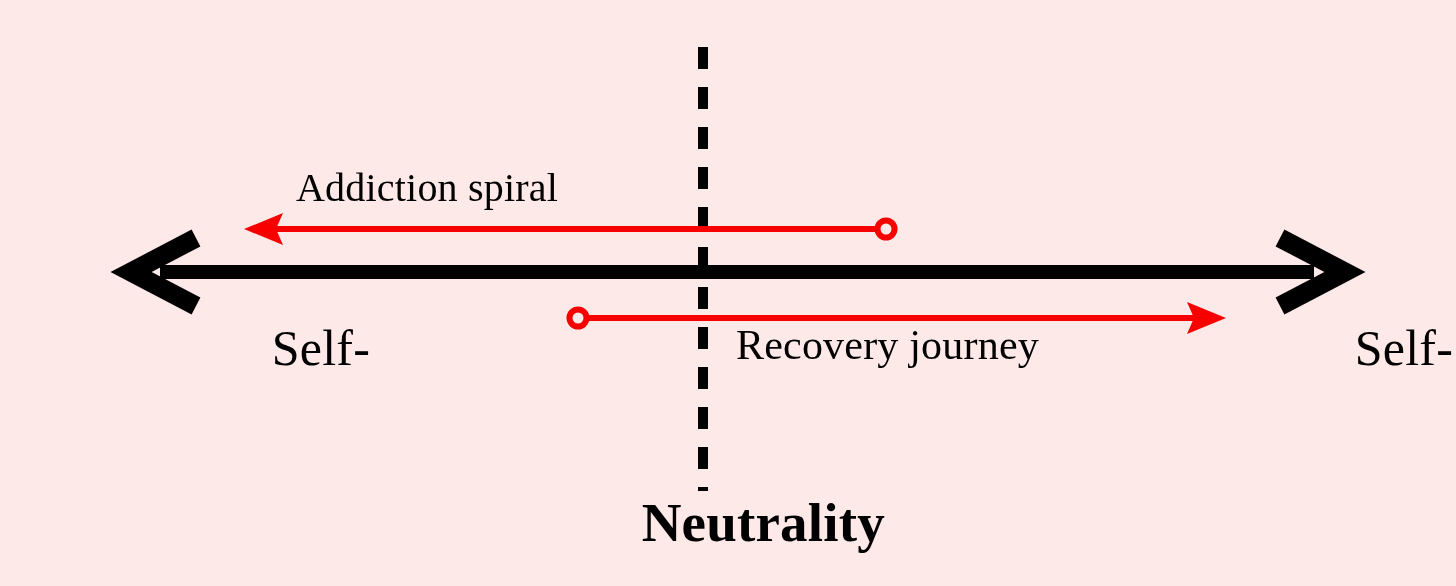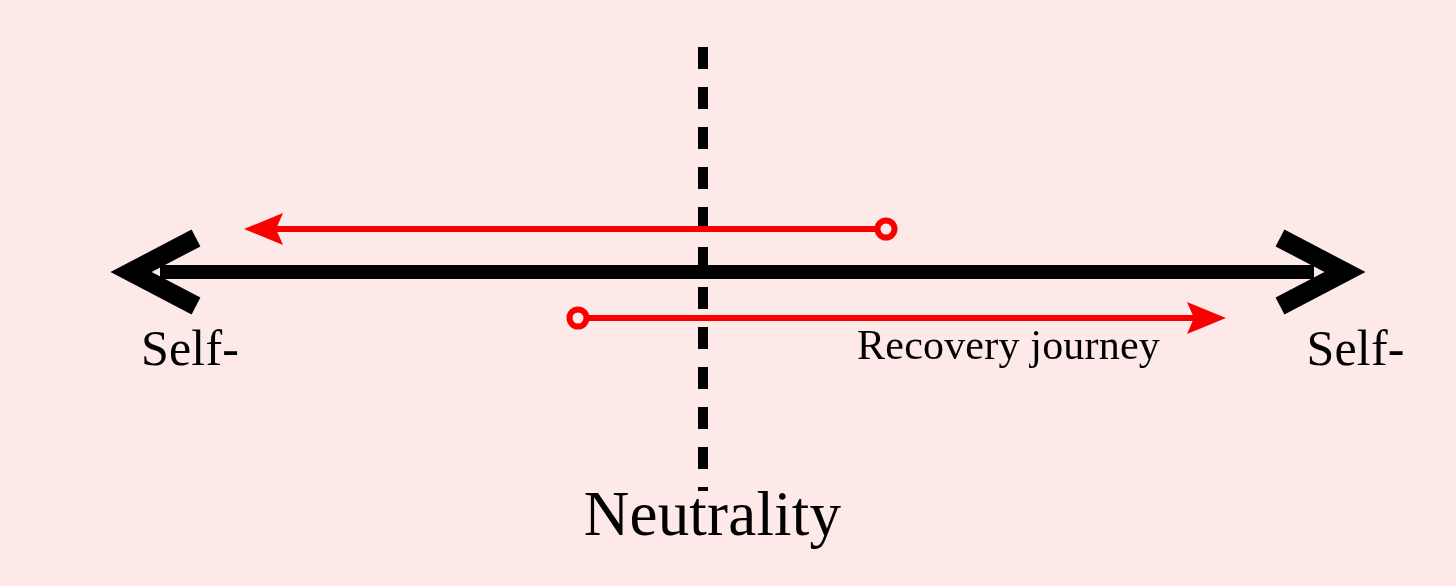--- a/index.html
+++ b/index.html
@@ -27,56 +27,57 @@
     height: 586px;
     display: block;
   }
   .label {
     position: absolute;
     color: #000000;
     font-family: "Liberation Serif", "DejaVu Serif", serif;
     font-weight: 400;
     white-space: pre;
     line-height: 1.04;
-    text-align: center;
+    text-align: right;
     letter-spacing: 0.2px;
   }
   #label-self-destruction {
     left: 10px;
     top: 322px;
     width: 360px;
     font-size: 50px;
   }
   #label-self-care {
     left: 1258px;
     top: 322px;
     width: 195px;
     font-size: 50px;
   }
   #label-neutrality {
     left: 540px;
-    top: 482px;
+    top: 494px;
     width: 345px;
-    font-size: 63px;
+    font-size: 55px;
+    font-weight: bold;
   }
   #label-addiction-spiral {
     left: 260px;
     top: 167px;
     width: 450px;
     font-size: 40px;
     text-align: left;
     padding-left: 36px;
     box-sizing: border-box;
   }
   #label-recovery-journey {
     left: 730px;
     top: 324px;
     width: 430px;
     font-size: 42px;
-    text-align: right;
+    text-align: left;
     padding-left: 6px;
     box-sizing: border-box;
   }
 </style>
 </head>
 <body>
 
 <div id="canvas">
 
   <svg id="diagram-svg" viewBox="0 0 1456 586" aria-label="Spectrum diagram">
@@ -103,16 +104,17 @@
       <circle cx="578" cy="318" r="8.5" fill="none" stroke="#f80000" stroke-width="6"></circle>
     </g>
   </svg>
 
   <div class="label" id="label-self-destruction"><span>Self-</span><br></div>
 
   <div class="label" id="label-self-care"><span>Self-</span><br></div>
 
   <div class="label" id="label-neutrality">Neutrality</div>
 
+  <div class="label" id="label-addiction-spiral">Addiction spiral</div>
 
   <div class="label" id="label-recovery-journey">Recovery journey</div>
 
 </div>
 
 </body></html>

